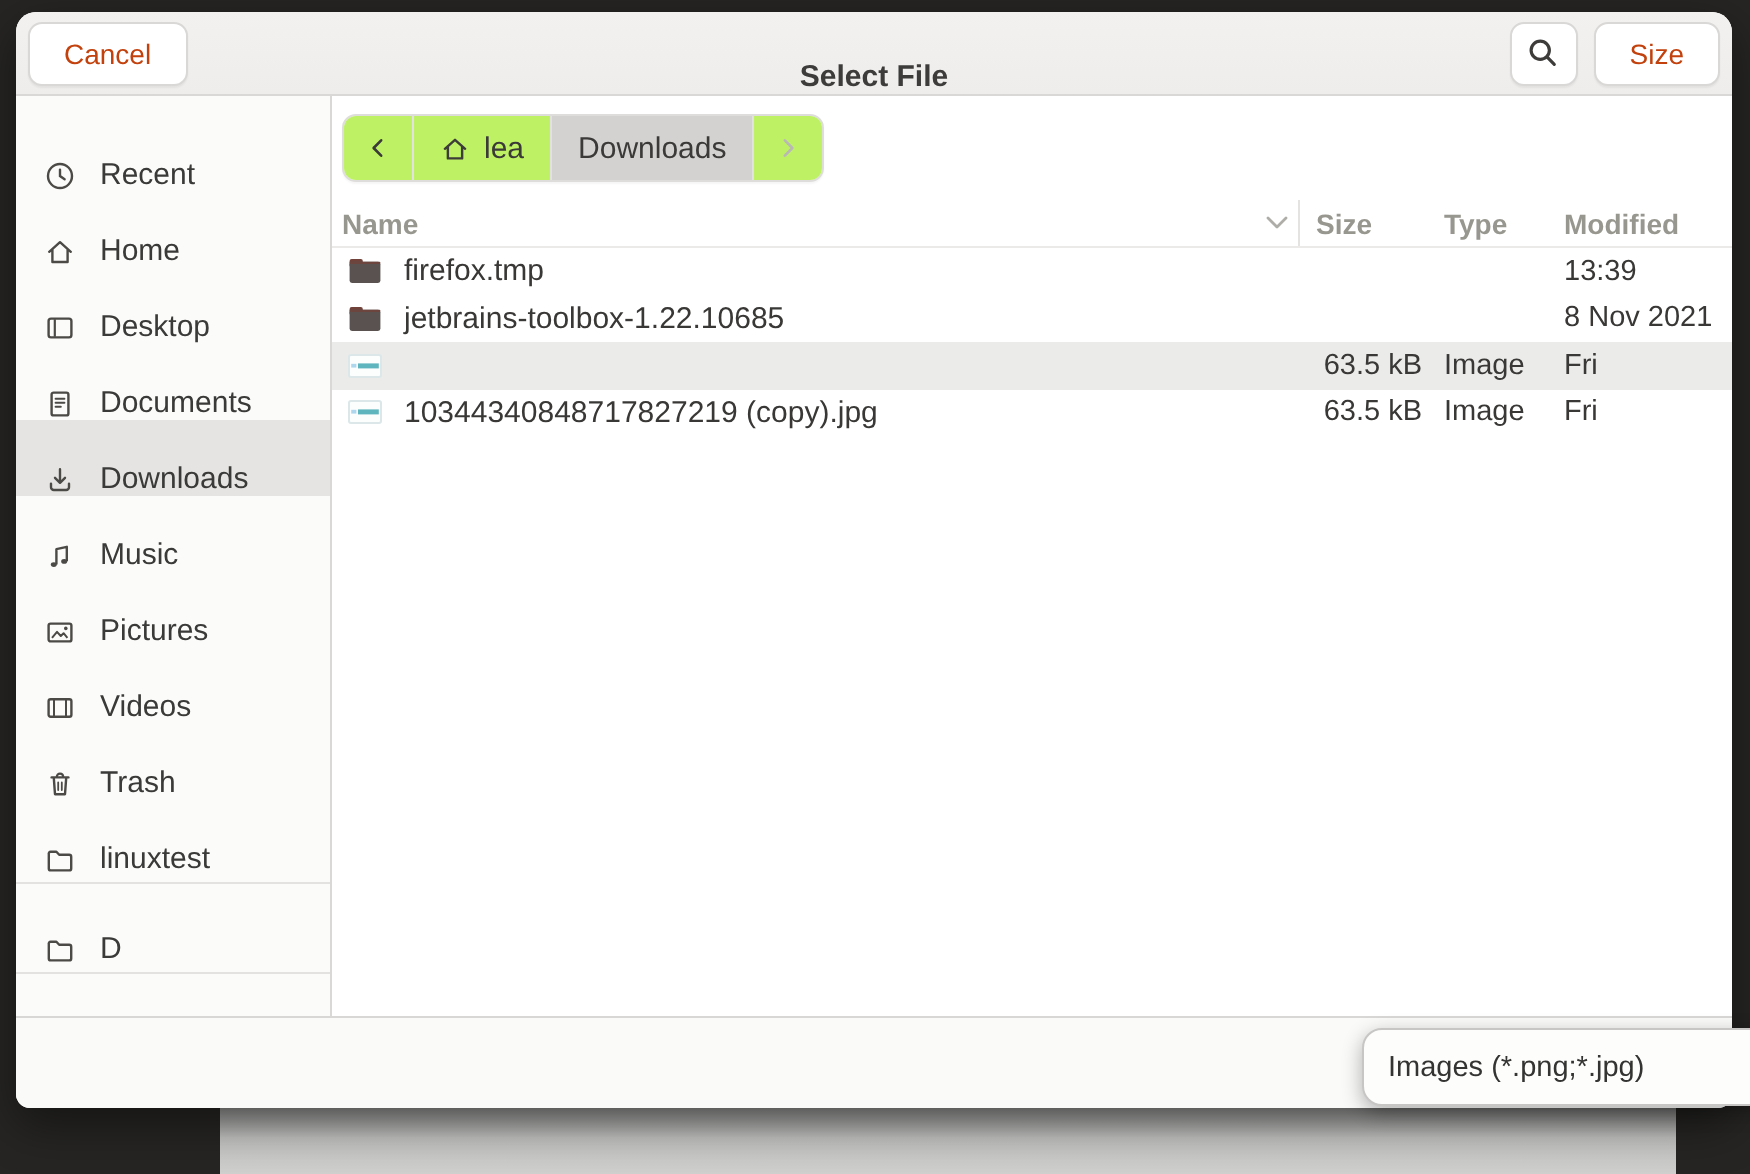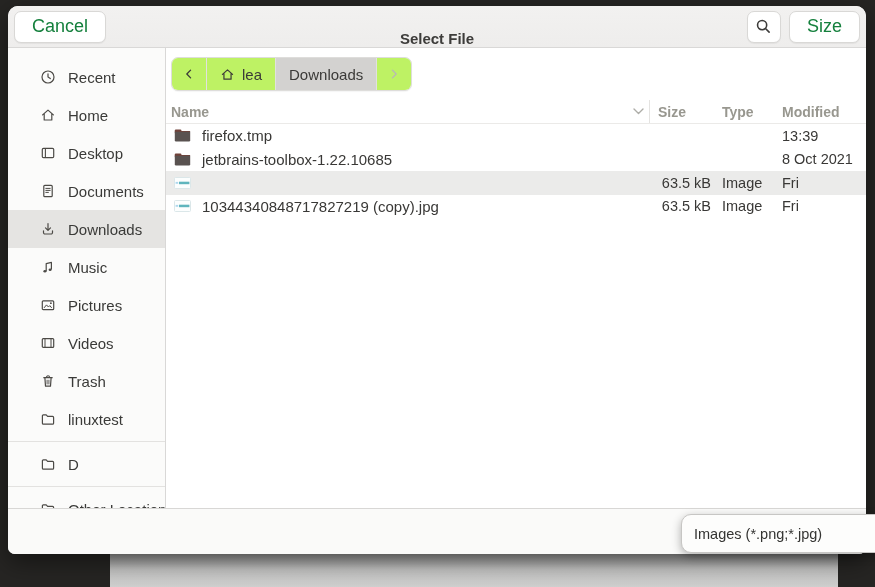--- a/index.html
+++ b/index.html
@@ -24,21 +24,21 @@
   .headerbar {
     position: absolute; left: 0; top: 0; right: 0; height: 42px;
     background: linear-gradient(#f2f1f0, #eeedec);
     border-bottom: 1px solid #d9d8d7;
     border-radius: 10px 10px 0 0;
     display: flex; align-items: center; padding: 0 6px;
   }
   .hb-btn {
     height: 32px; background: #ffffff; border: 1px solid #d9d8d6;
     border-radius: 7px; padding: 0 17px;
-    font-family: inherit; font-size: 18px; color: #15803d;
+    font-family: inherit; font-size: 14px; color: #c2410c;
     box-shadow: 0 1px 1px rgba(0,0,0,.05);
     display: inline-flex; align-items: center; justify-content: center;
     cursor: pointer;
   }
   .hb-btn.icon-btn { width: 34px; padding: 0; }
   .hb-title {
     position: absolute; left: 50%; transform: translateX(-50%);
     font-size: 15px; font-weight: bold; color: #3d3c3a; white-space: nowrap; margin-top: 23px;
   }
   .hb-right { margin-left: auto; display: flex; gap: 8px; }
@@ -46,22 +46,22 @@
   .dlg-body {
     position: absolute; left: 0; top: 42px; right: 0; bottom: 46px;
     display: flex; overflow: hidden; background: #ffffff;
   }
   
   .sidebar {
     width: 158px; background: #fbfbfa; border-right: 1px solid #d9d8d7;
     padding-top: 10px; overflow: hidden; flex: none;
   }
   .side-item {
-    height: 38px; display: flex; align-items: center; gap: 12px;
-    padding: 0 32px; font-size: 15px; color: #3a3a38; cursor: pointer;
+    height: 38px; display: flex; align-items: flex-end; gap: 12px;
+    padding: 0 14px; font-size: 15px; color: #3a3a38; cursor: pointer;
     white-space: nowrap;
   }
   .side-item.selected { background: #e5e4e2; }
   .side-sep { height: 1px; background: #e3e2e0; margin: 3px 0; }
   .icon { display: inline-flex; align-items: center; justify-content: center; flex: none; }
   .icon svg { display: block; }
   
   .main { flex: 1; display: flex; flex-direction: column; background: #ffffff; position: relative; }
   .pathbar-row { height: 52px; display: flex; align-items: center; padding-left: 5px; flex: none; }
   .breadcrumb {
@@ -319,21 +319,21 @@
                 <svg width="17" height="13" viewBox="0 0 17 13">
                   <rect x="0.8" y="0.5" width="6.6" height="4.2" rx="1" fill="#70423a"></rect>
                   <rect x="0.8" y="1.9" width="15.4" height="10.6" rx="1.2" fill="#595250"></rect>
                   <rect x="0.8" y="1.9" width="15.4" height="1.1" rx=".5" fill="#6b453e"></rect>
                 </svg>
               </span>
               <span>jetbrains-toolbox-1.22.10685</span>
             </div>
             <div class="fr-size"></div>
             <div class="fr-type"></div>
-            <div class="fr-mod">8 Oct 2021</div>
+            <div class="fr-mod">8 Nov 2021</div>
           </div>
           <div class="file-row selected">
             <div class="fr-name">
               <span class="icon">
                 <svg width="17" height="12" viewBox="0 0 17 12">
                   <rect x="0.5" y="0.5" width="16" height="11" rx="1" fill="#fcfefe" stroke="#dbe7e9"></rect>
                   <rect x="1.6" y="4.9" width="2.6" height="1.9" fill="#aed7ee"></rect>
                   <rect x="5" y="4.7" width="10.4" height="2.5" fill="#5fb5bd"></rect>
                 </svg>
               </span>

